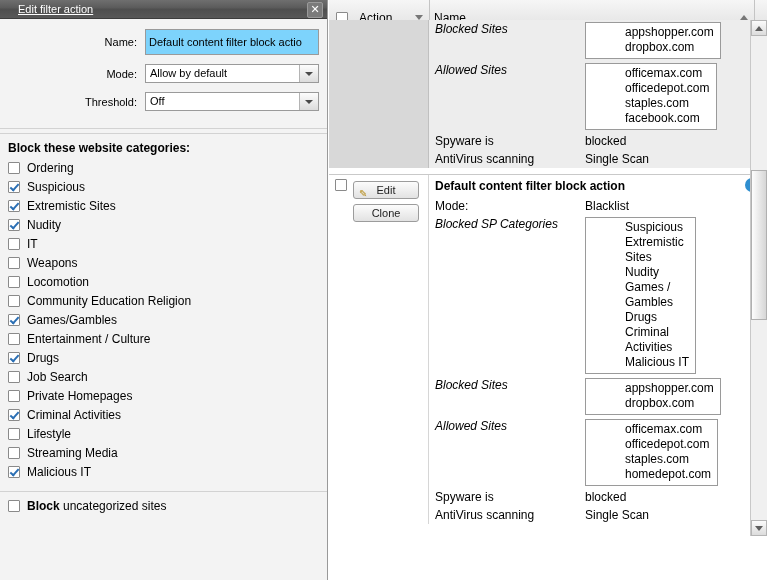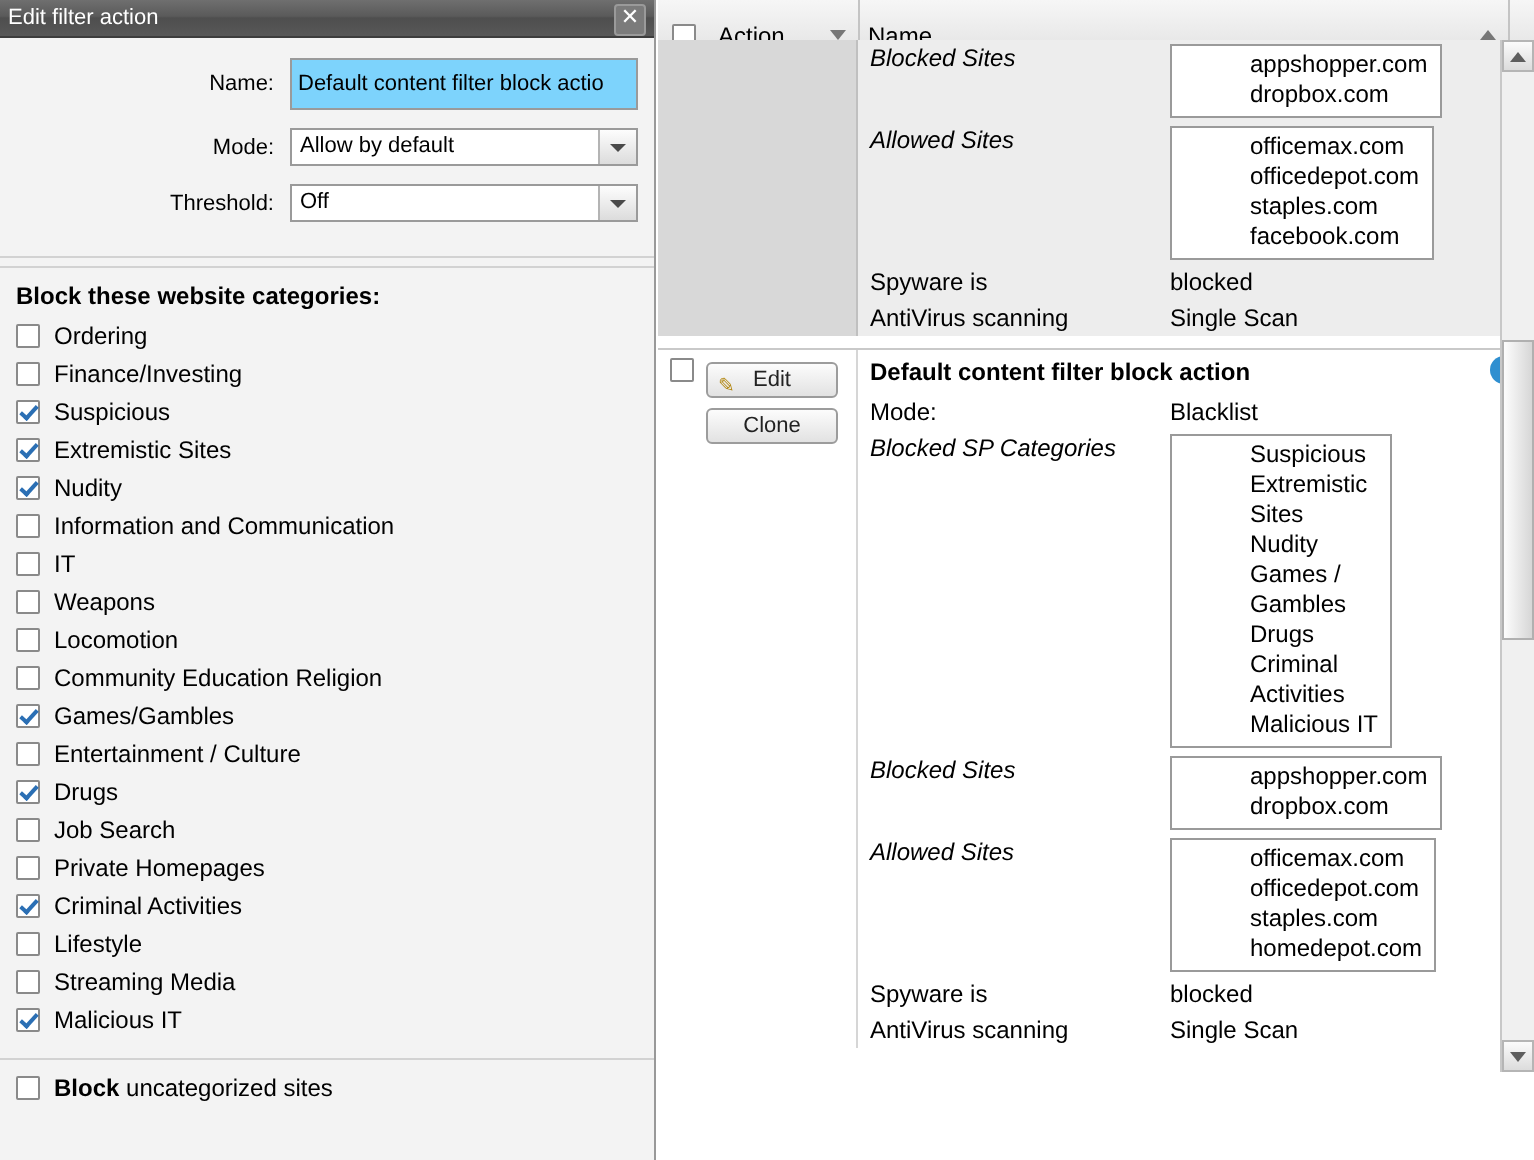--- a/index.html
+++ b/index.html
@@ -25,23 +25,24 @@
     background: #f3f3f3;
     border-right: 1px solid #999;
     box-sizing: border-box;
   }
   #dialog-titlebar {
     height: 18px;
     background: linear-gradient(to bottom, #6f6f6f 0%, #5a5a5a 45%, #4e4e4e 50%, #585858 100%);
     color: #ffffff;
     font-size: 11px;
     line-height: 18px;
-    padding-left: 4px;
+    padding-left: 18px;
     position: relative;
     border-bottom: 1px solid #3d3d3d;
+    text-decoration: underline;
   }
   #dialog-title-text { font-weight: normal; }
   #dialog-close {
     position: absolute;
     right: 4px; top: 2px;
     width: 14px; height: 14px;
     background: #7b7b7b;
     border: 1px solid #9a9a9a;
     border-radius: 2px;
     color: #fff;
@@ -398,38 +399,30 @@
     <hr class="hr">
 
     <div class="section-head">Block these website categories:</div>
 
     <div class="cat-list">
       <div class="cat-row">
         <div class="checkbox"></div>
         <span>Ordering</span>
       </div>
       <div class="cat-row">
-        <div class="checkbox"></div>
-        <span>Finance/Investing</span>
-      </div>
-      <div class="cat-row">
         <div class="checkbox checked"></div>
         <span>Suspicious</span>
       </div>
       <div class="cat-row">
         <div class="checkbox checked"></div>
         <span>Extremistic Sites</span>
       </div>
       <div class="cat-row">
         <div class="checkbox checked"></div>
         <span>Nudity</span>
-      </div>
-      <div class="cat-row">
-        <div class="checkbox"></div>
-        <span>Information and Communication</span>
       </div>
       <div class="cat-row">
         <div class="checkbox"></div>
         <span>IT</span>
       </div>
       <div class="cat-row">
         <div class="checkbox"></div>
         <span>Weapons</span>
       </div>
       <div class="cat-row">

